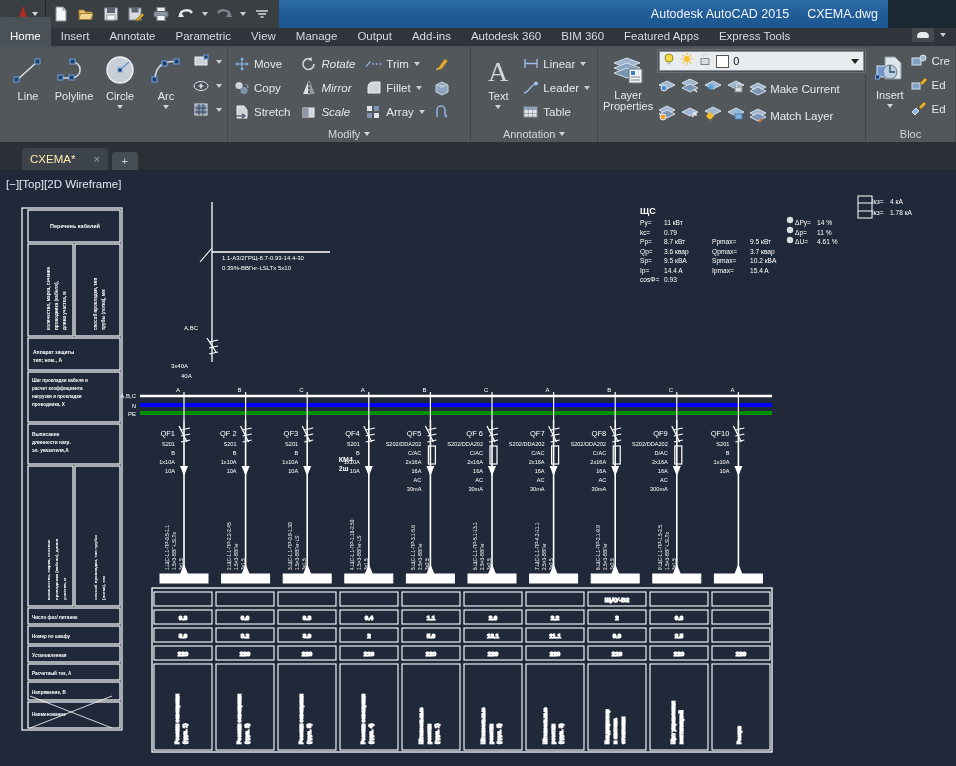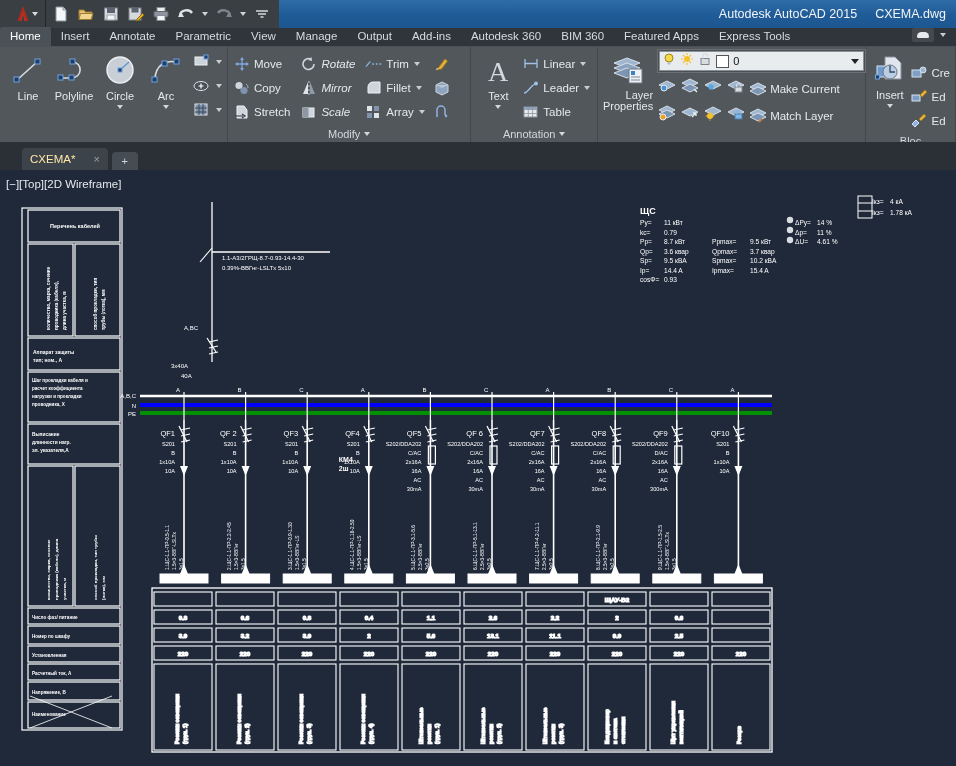--- a/index.html
+++ b/index.html
@@ -7,21 +7,21 @@
     margin: 0; padding: 0;
     width: 956px; height: 766px;
     overflow: hidden;
     font-family: "Liberation Sans", sans-serif;
     background: #1b2733;
   }
   #app { position: relative; width: 956px; height: 766px; }
 
   
   .titlebar {
-    position: absolute; top:0; left:0; width:956px; height:28px;
+    position: absolute; top:0; left:0; width:888px; height:28px;
     background: linear-gradient(to bottom, #2e6ca8 0%, #1f5b97 55%, #1d5790 100%);
     display: flex; align-items: flex-end;
   }
   .appbtn {
     width: 46px; height: 28px; background:#3a3f44;
     display:flex; align-items:center; justify-content:center;
     border-right:1px solid #22262a;
   }
   .appbtn svg { display:block; }
   .qat {
@@ -41,21 +41,21 @@
   }
   .title-text .fname { margin-left: 18px; }
 
   
   .ribbon-tabs {
     position:absolute; top:28px; left:0; width:956px; height:19px;
     background:#2f353b; display:flex; align-items:flex-end;
     border-bottom:1px solid #4a5258;
   }
   .rtab {
-    font-size:11.5px; color:#d7dbdf; padding: 2px 10px 3px 10px;
+    font-size:11.5px; color:#d7dbdf; padding: 12px 10px 3px 10px;
     line-height:14px; white-space:nowrap;
   }
   .rtab.active { background:#4b5257; color:#ffffff; border-radius:2px 2px 0 0; }
   .tabs-right { margin-left:auto; display:flex; align-items:center; gap:4px; padding-right:8px; }
   .cloudbtn { width:22px; height:14px; background:#45494e; border-radius:2px; display:flex;align-items:center;justify-content:center;}
   .cloudbtn i{ display:block;width:12px;height:6px;background:#e8ebee;border-radius:6px 6px 2px 2px;}
   .tabs-right .qcaret i { border-top-color:#c8ccd0; }
 
   
   .ribbon {
@@ -72,21 +72,21 @@
     height:16px; line-height:16px; text-align:center; color:#d3d7db; font-size:11px;
     display:flex; align-items:center; justify-content:center; gap:4px;
   }
   .panel-title i { display:block;width:0;height:0;border-left:3.5px solid transparent;border-right:3.5px solid transparent;border-top:4px solid #d3d7db;}
 
   .bigbtn {
     width:46px; display:flex; flex-direction:column; align-items:center;
     padding-top:2px; color:#e6e9ec; font-size:11px;
   }
   .bigbtn .glyph { height:38px; display:flex; align-items:center; justify-content:center; }
-  .bigbtn .lbl { margin-top:1px; text-align:right; line-height:11px; }
+  .bigbtn .lbl { margin-top:1px; text-align:center; line-height:11px; }
   .bigbtn .dd { width:0;height:0;border-left:3.5px solid transparent;border-right:3.5px solid transparent;border-top:4px solid #d3d7db; margin-top:3px;}
 
   .smallrow { display:flex; align-items:center; gap:3px; height:24px; color:#e6e9ec; font-size:11.5px; }
   .smallrow .ico { width:18px;height:18px;display:flex;align-items:center;justify-content:center;}
   .smallrow .dd { width:0;height:0;border-left:3.5px solid transparent;border-right:3.5px solid transparent;border-top:4px solid #c9cdd1; margin-left:2px;}
 
   .col { display:flex; flex-direction:column;text-align:center; }
 
   
   .layercombo {
@@ -593,21 +593,21 @@
               <path d="M12 3 h10 l6 6 v16 H12 z" fill="#dfe6ee" stroke="#8d959d"></path>
               <rect x="4" y="12" width="13" height="11" fill="#6f9ad0" stroke="#d6e2ee"></rect>
               <circle cx="17" cy="18" r="7" fill="#b9cde4" stroke="#6d7780"></circle>
               <path d="M17 11.5 V18 h5" stroke="#35485e" stroke-width="1.3" fill="none"></path>
               <rect x="2.5" y="21" width="4" height="4" fill="#1f3f66" stroke="#6ea2e0"></rect>
             </svg>
           </div>
           <div class="lbl">Insert</div>
           <div class="dd"></div>
         </div>
-        <div class="col" style="margin-left:2px;margin-top:12px;">
+        <div class="col" style="margin-left:2px;">
           <div class="smallrow">
             <div class="ico">
                 <svg width="18" height="16" viewBox="0 0 18 16">
                   <rect x="2" y="5" width="9" height="7" fill="#7f9ec4" stroke="#d6e2ee"></rect>
                   <circle cx="13" cy="5" r="3" fill="#9fb6d0" stroke="#d6e2ee"></circle>
                 </svg>
               </div>
             <span>Cre</span>
           </div>
           <div class="smallrow">

